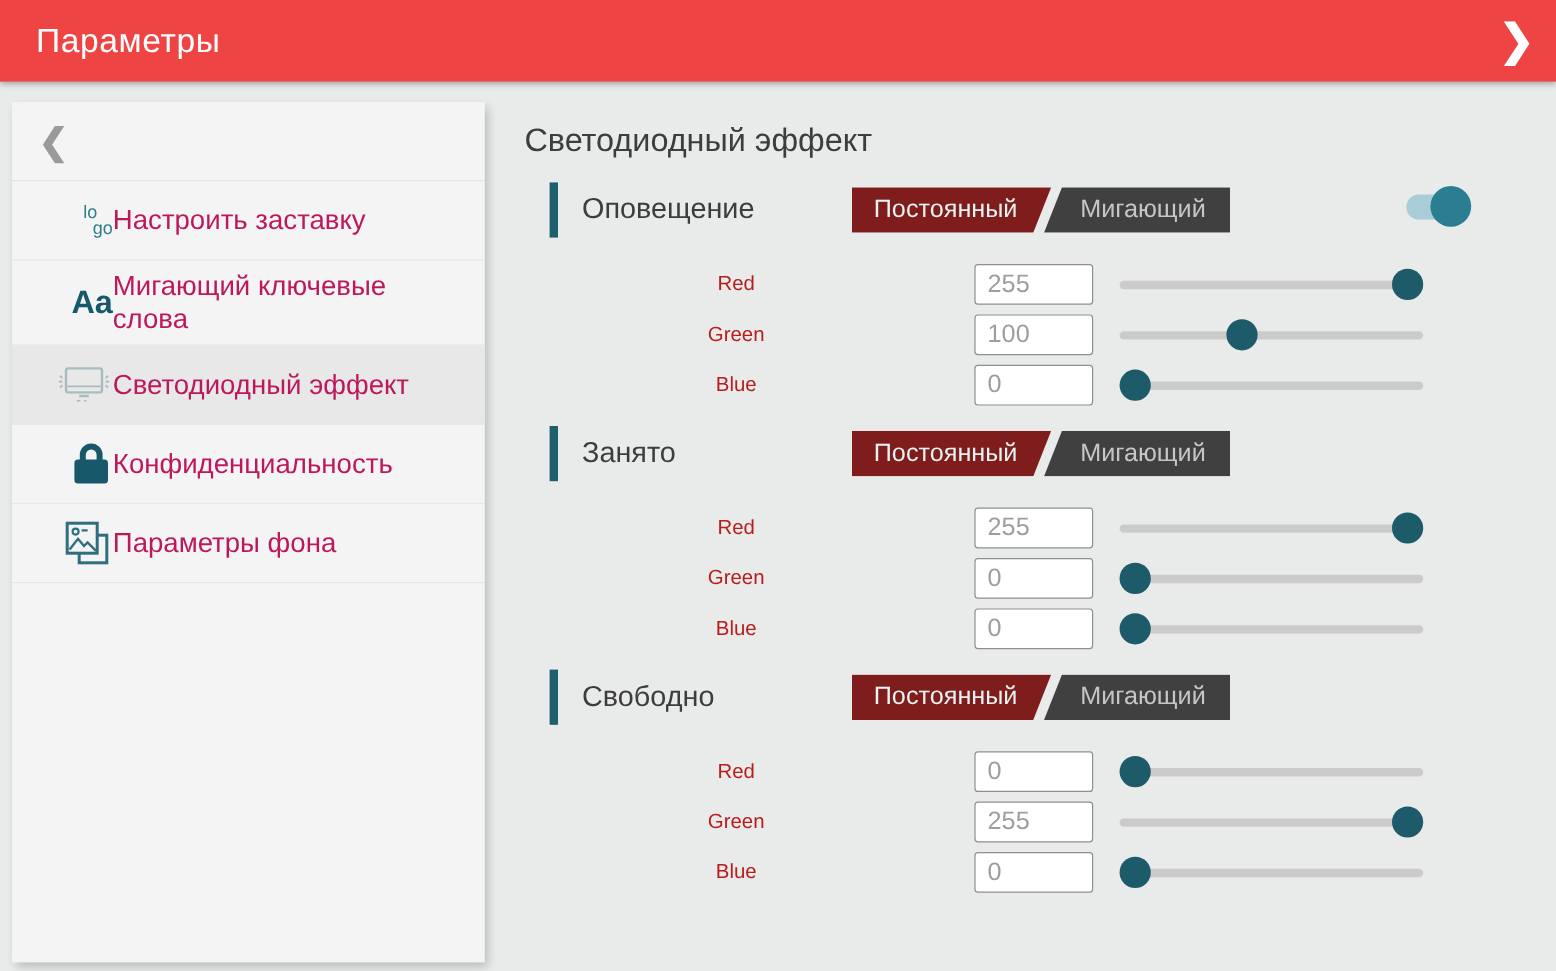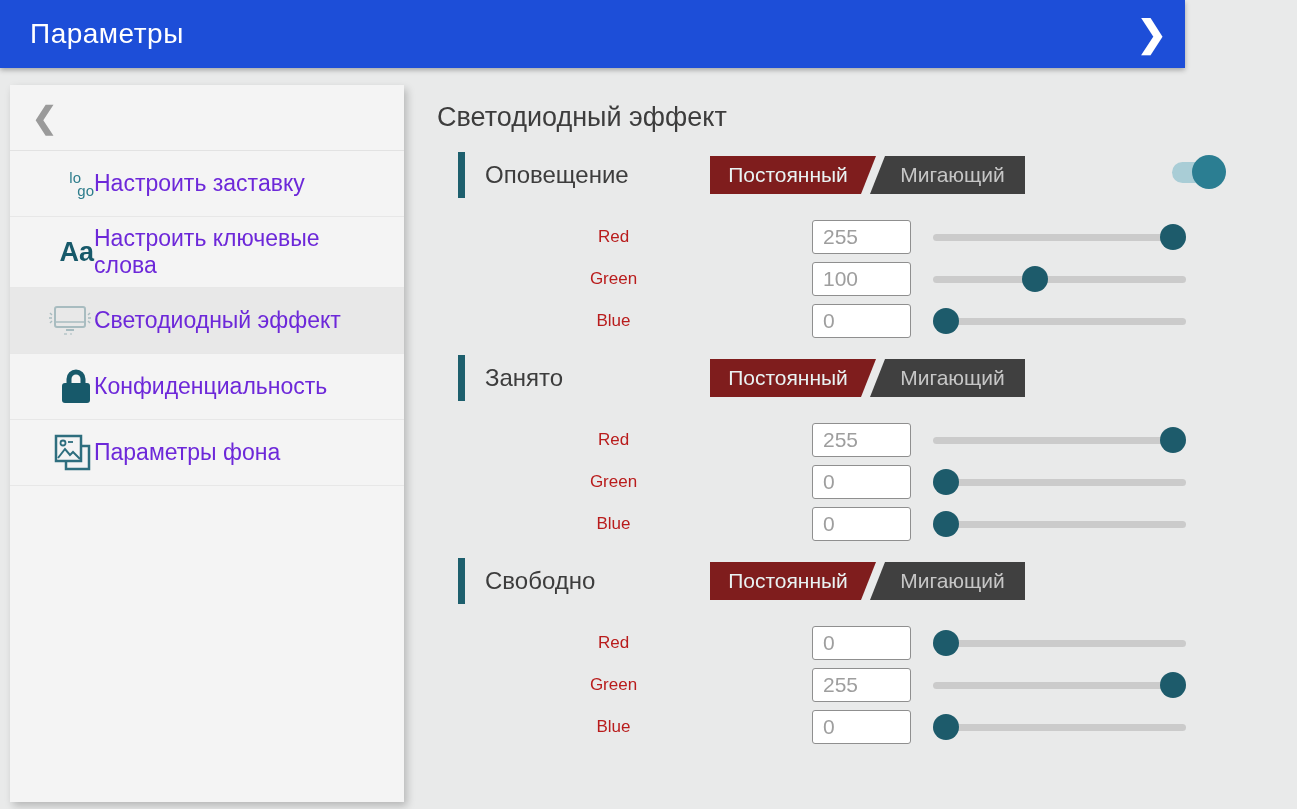--- a/index.html
+++ b/index.html
@@ -1,38 +1,38 @@
 <!DOCTYPE html>
 <html><head>
 <meta charset="utf-8">
 <style>
   * { margin:0; padding:0; box-sizing:border-box; }
   html,body { width:1297px; height:809px; overflow:hidden;
     font-family:"Liberation Sans", sans-serif; background:#e9eaea; }
 
   
-  .appbar { position:absolute; left:0; top:0; width:1185px; height:68px;
-    background:#1d4ed8; display:flex; align-items:center;
+  .appbar { position:absolute; left:0; top:0; width:1297px; height:68px;
+    background:#ef4444; display:flex; align-items:center;
     box-shadow:0 2px 5px rgba(0,0,0,0.30); z-index:5; }
   .appbar-title { color:#ffffff; font-size:28px; margin-left:30px; letter-spacing:0.5px; }
   .appbar-collapse { position:absolute; right:18px; top:10px; color:#ffffff;
     font-size:36px; font-weight:bold; cursor:pointer; line-height:48px; }
 
   
   .sidebar { position:absolute; left:10px; top:85px; width:394px; height:717px;
     background:#f4f4f4; box-shadow:3px 4px 8px rgba(0,0,0,0.22); z-index:2; }
   .side-back { height:66px; display:flex; align-items:center; padding-left:22px;
     border-bottom:1px solid #e2e2e2; cursor:pointer; }
   .side-back span { color:#9a9a9a; font-size:30px; font-weight:bold; }
   .side-item { display:flex; align-items:center; min-height:66px;
     border-bottom:1px solid #e7e7e7; cursor:pointer; padding:8px 8px 8px 0; }
   .side-item.selected { background:#e8e8e8; }
   .side-icon { width:84px; flex:0 0 84px; display:flex; justify-content:flex-end;
     align-items:center; }
-  .side-label { font-size:23px; color:#6d28d9; line-height:27px; max-width:285px; }
+  .side-label { font-size:23px; color:#be185d; line-height:27px; max-width:285px; }
   .logo-glyph { color:#2e7d8c; font-size:15px; line-height:13px; font-weight:400; }
   .logo-glyph .g2 { margin-left:8px;margin-top:12px; }
   .aa-glyph { color:#17596a; font-size:27px; font-weight:bold; }
 
   
   .main { position:absolute; left:437px; top:85px; width:860px; }
   .main-title { font-size:27px; color:#3d3d3d; margin-top:14px; line-height:36px;
     margin-bottom:17px; font-weight:400; }
   .section { margin-bottom:13px; }
   .sec-head { position:relative; height:46px; margin-bottom:18px; }
@@ -85,21 +85,21 @@
     <div class="side-icon">
       <div class="logo-glyph">lo<br><span class="g2">go</span></div>
     </div>
     <div class="side-label">Настроить заставку</div>
   </div>
 
   <div class="side-item">
     <div class="side-icon">
       <span class="aa-glyph">Aa</span>
     </div>
-    <div class="side-label">Настроить ключевые слова</div>
+    <div class="side-label">Мигающий ключевые слова</div>
   </div>
 
   <div class="side-item selected">
     <div class="side-icon">
       <svg width="48" height="34" viewBox="0 0 48 34">
         <rect x="9" y="3" width="30" height="20" rx="2" fill="none" stroke="#a8bcc0" stroke-width="2"></rect>
         <line x1="10" y1="18" x2="38" y2="18" stroke="#a8bcc0" stroke-width="1.5"></line>
         <line x1="20" y1="26" x2="28" y2="26" stroke="#a8bcc0" stroke-width="2"></line>
         <line x1="3" y1="14" x2="6" y2="14" stroke="#a8bcc0" stroke-width="1.5"></line>
         <line x1="4" y1="9" x2="6" y2="11" stroke="#a8bcc0" stroke-width="1.5"></line>

